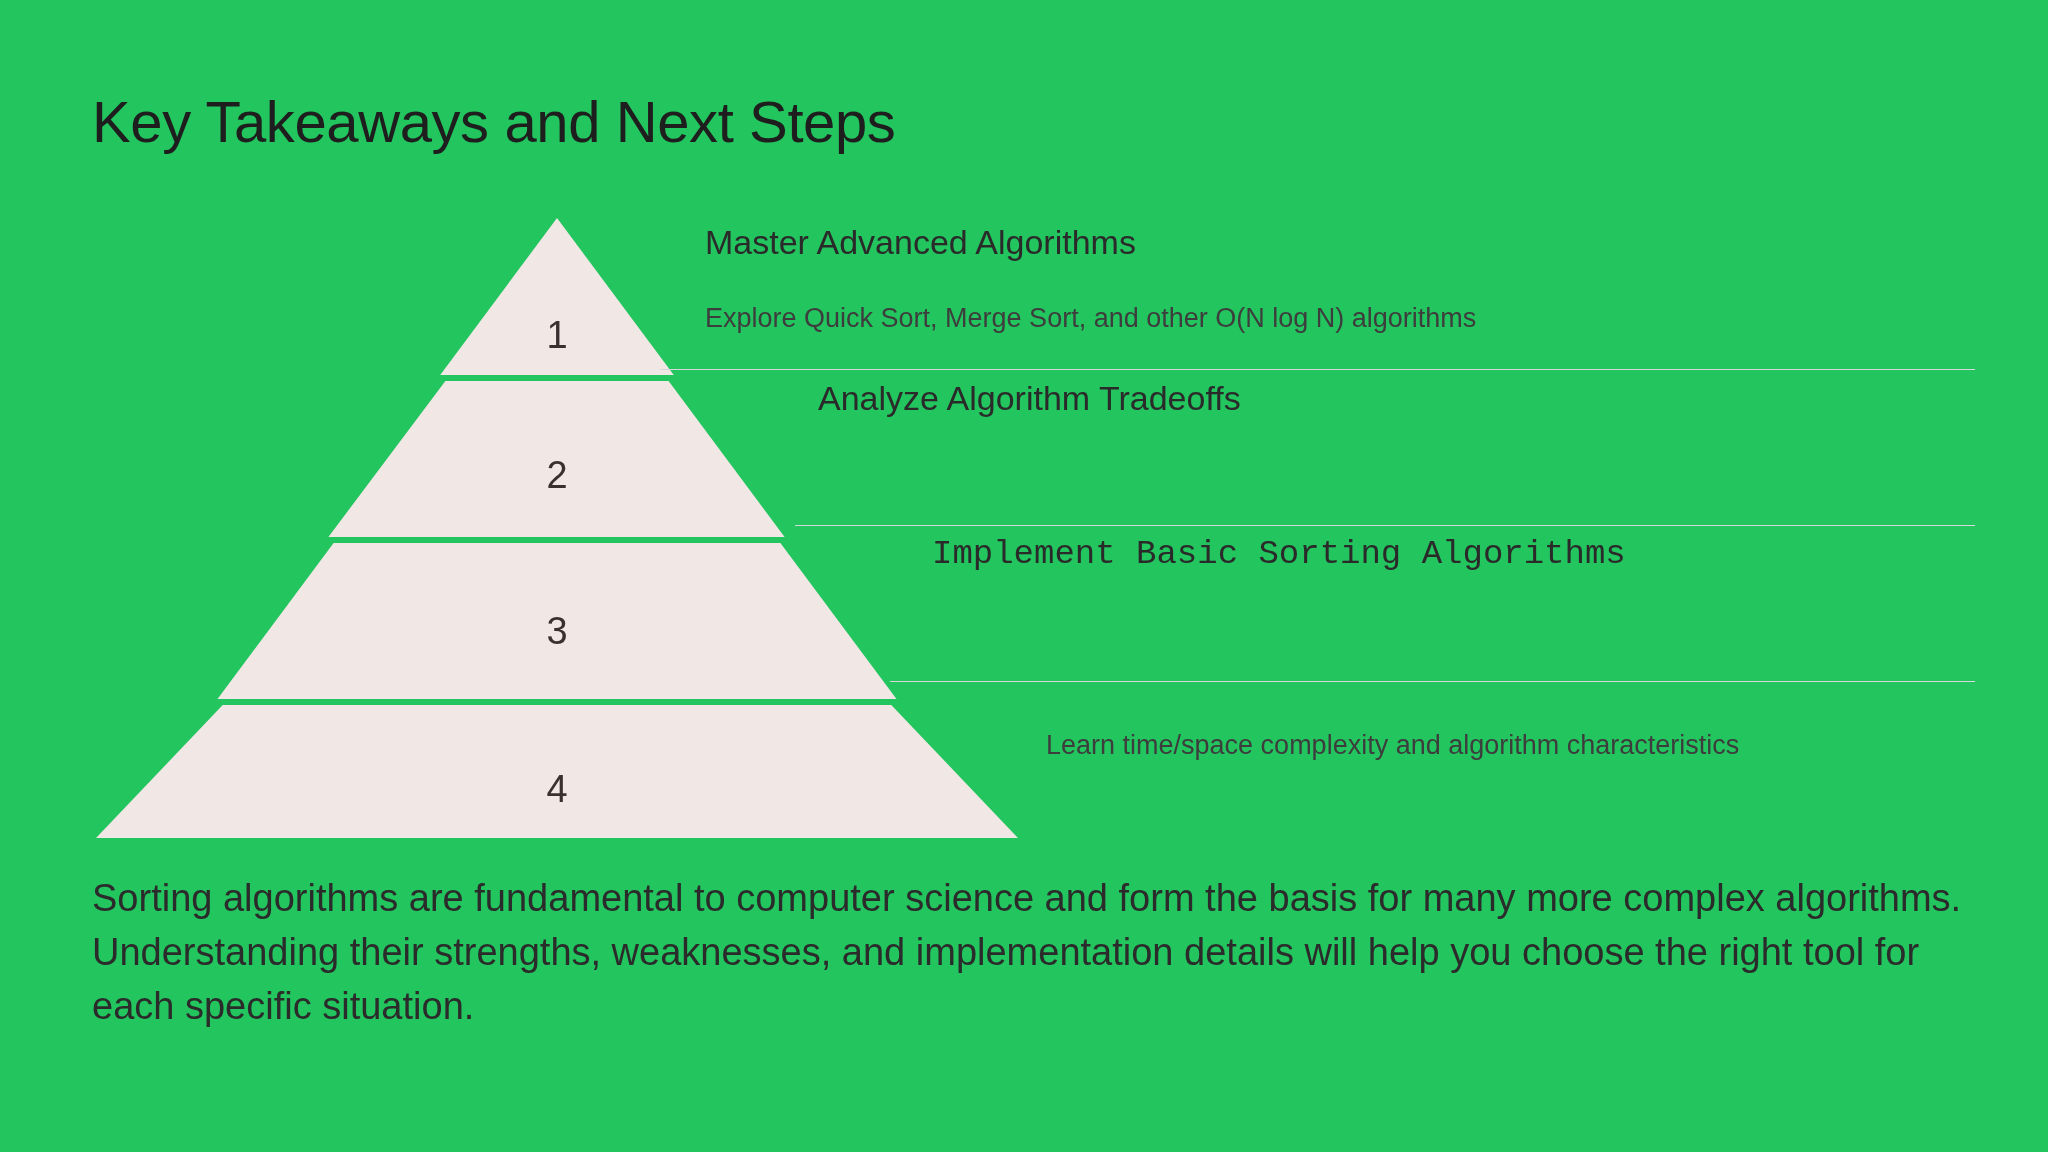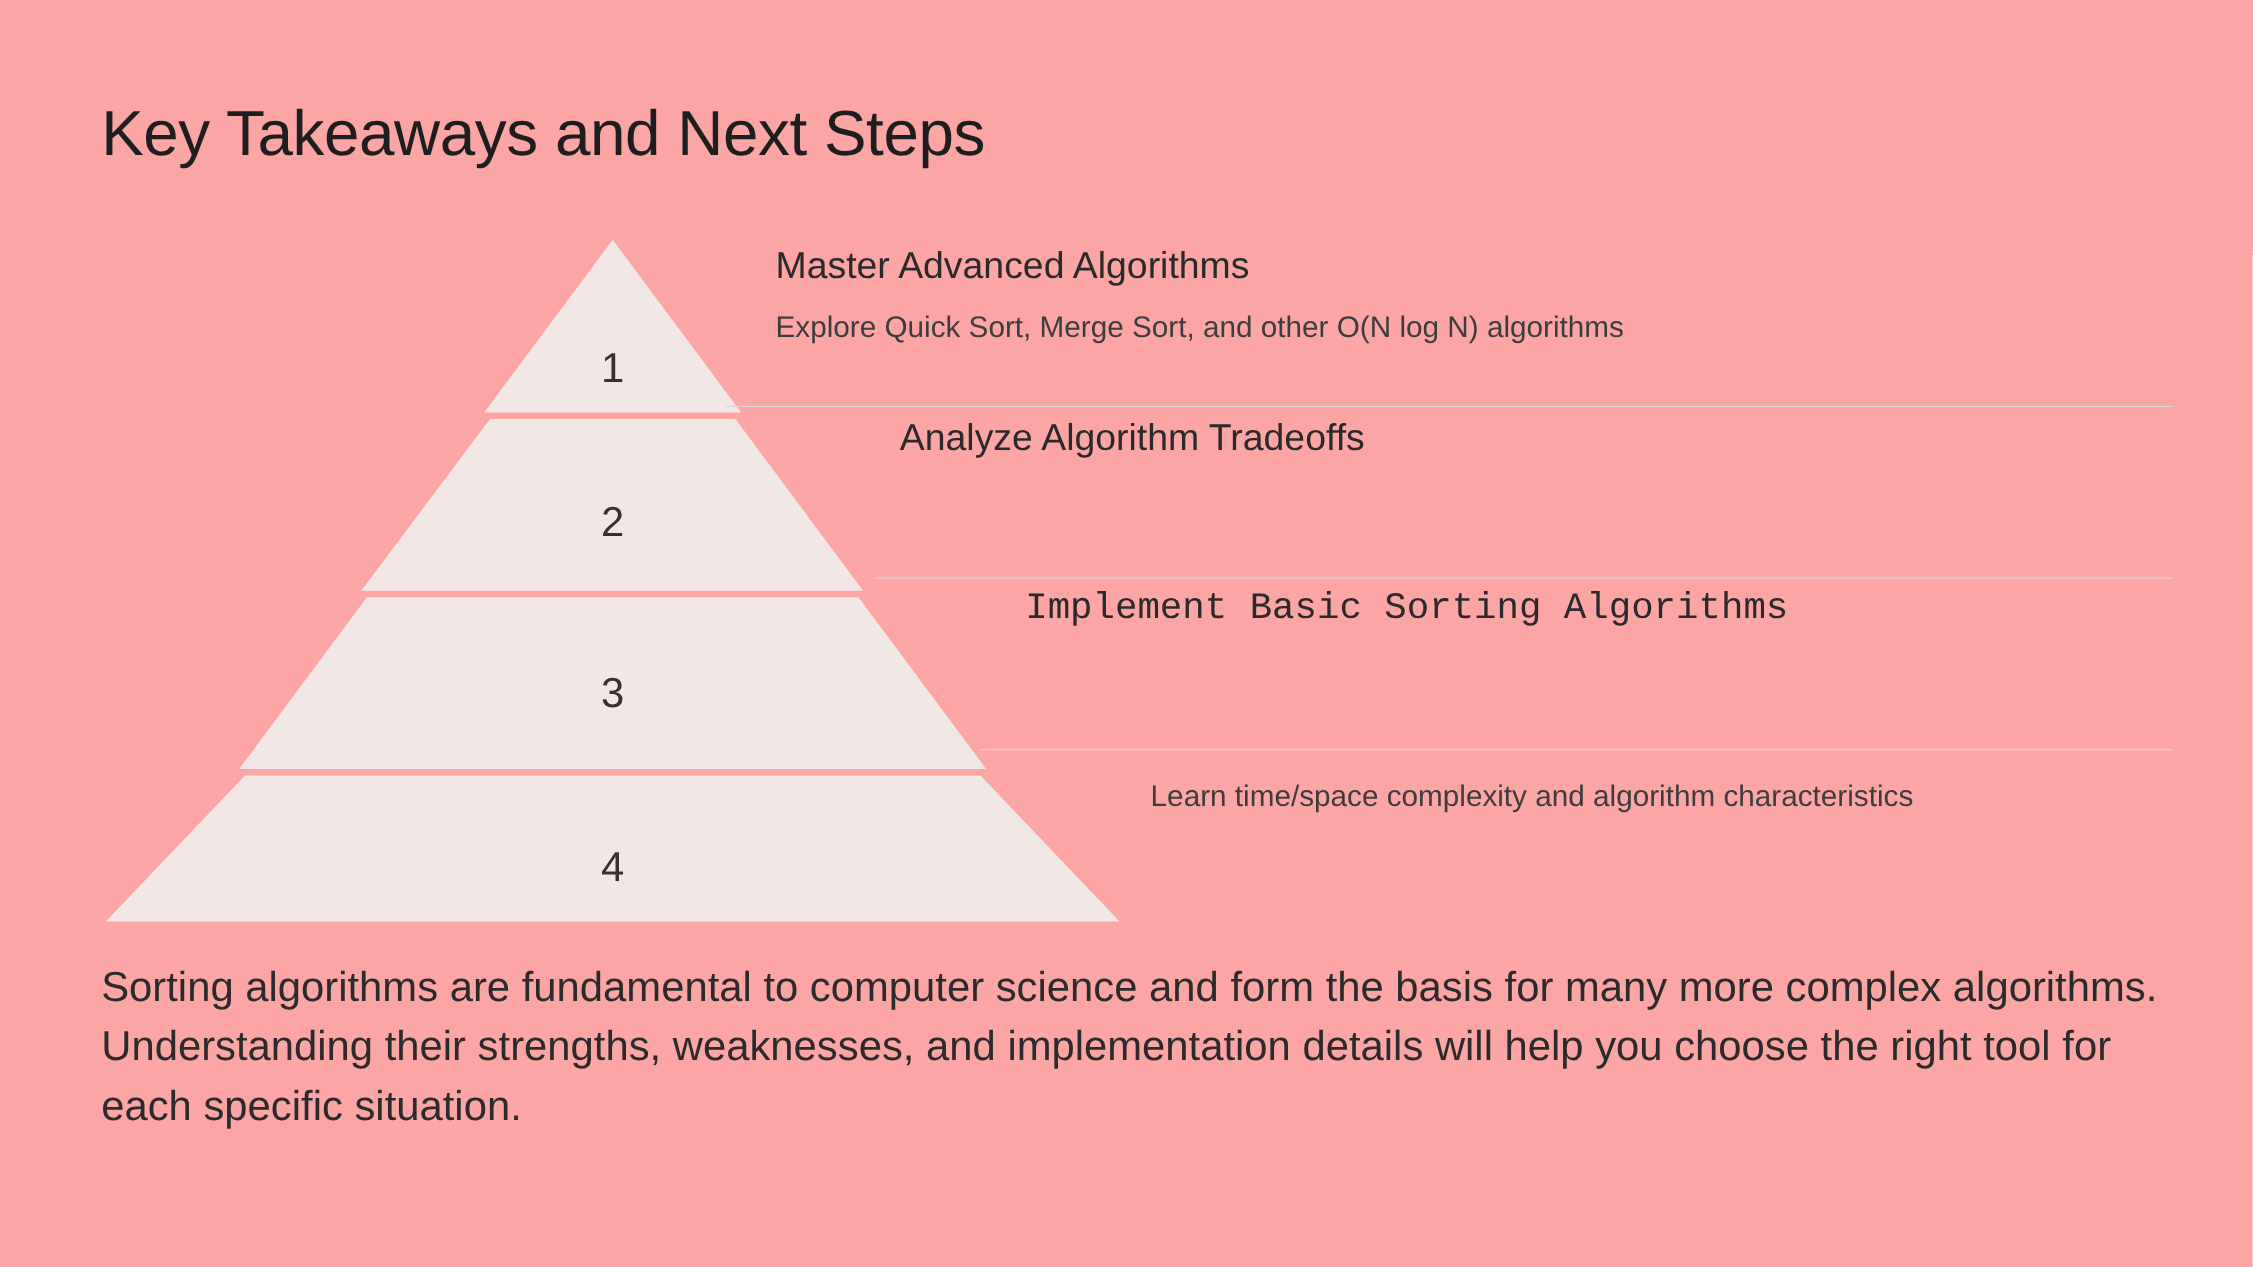--- a/index.html
+++ b/index.html
@@ -9,21 +9,21 @@
     height: 1152px;
     background: #ffffff;
     font-family: "Liberation Sans", sans-serif;
     overflow: hidden;
   }
 
   #slide {
     position: relative;
     width: 2048px;
     height: 1152px;
-    background: #fca5a5;
+    background: #22c55e;
   }
 
   
   #page-title {
     position: absolute;
     left: 92px;
     top: 88px;
     font-size: 58px;
     font-weight: 400;
     letter-spacing: -0.4px;
@@ -73,21 +73,21 @@
     top: 16px;
   }
   .level-title {
     font-size: 34px;
     font-weight: 400;
     color: #2a2a2a;
     white-space: nowrap;
     line-height: 1.2;
   }
   .level-desc {
-    margin-top: 18px;
+    margin-top: 39px;
     font-size: 27px;
     font-weight: 400;
     color: #3d3d3d;
     white-space: nowrap;
     line-height: 1.2;
   }
   .level-divider {
     position: absolute;
     height: 1px;
     background: #d8d8d8;

